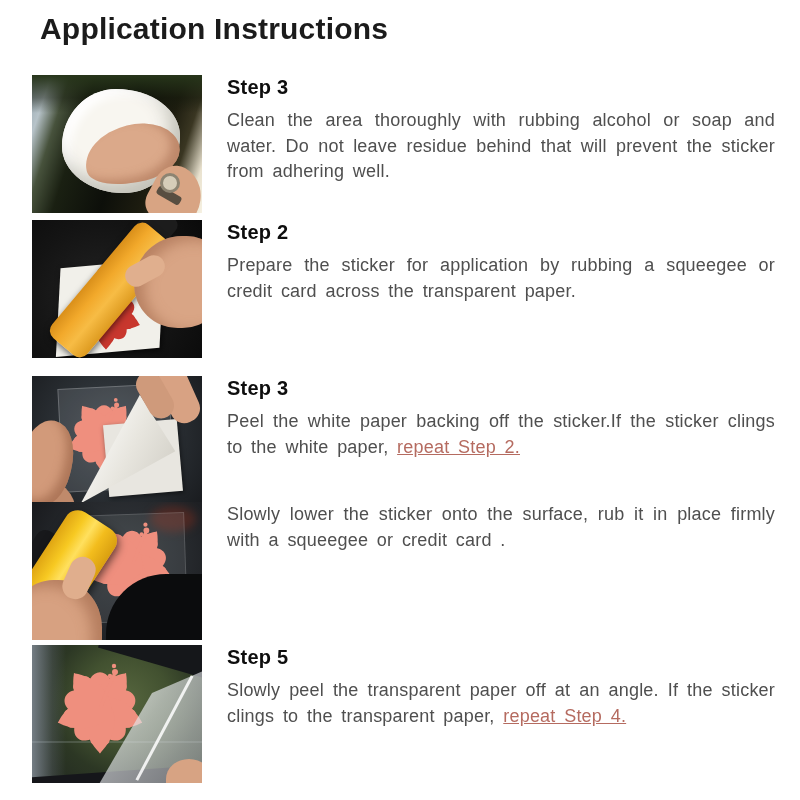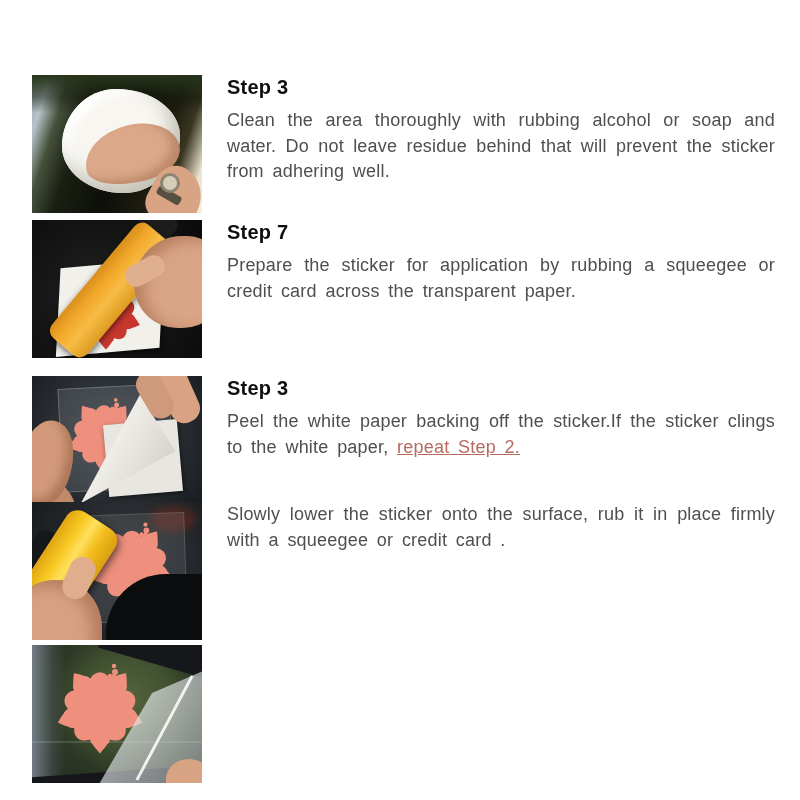--- a/index.html
+++ b/index.html
@@ -135,20 +135,21 @@
       <circle cx="15" cy="-37" r="3" fill="currentColor"></circle>
       <circle cx="10" cy="-33" r="2.2" fill="currentColor"></circle>
       <circle cx="20" cy="-32" r="2.2" fill="currentColor"></circle>
       <circle cx="14" cy="-43" r="2.2" fill="currentColor"></circle>
     </g>
   </defs>
 </svg>
 
 <div class="page">
 
+  <h1 class="page-title">Application Instructions</h1>
 
   <div class="step-row" style="top:75px">
     <div class="photo">
       <div class="p1-base"></div>
       <div class="p1-trees"></div>
       <div class="p1-cloth"></div>
       <div class="p1-hand"></div>
       <div class="p1-wrist"></div>
       <div class="p1-strap1"></div>
       <div class="p1-watch"></div>
@@ -165,21 +166,21 @@
       <div class="p2-paper"></div>
       <svg class="flower flower-red fl2" width="80" height="80" viewBox="-50 -50 100 100">
           <use href="#hibiscus"></use>
         </svg>
       <div class="p2-felt"></div>
       <div class="p2-squee"></div>
       <div class="p2-hand"></div>
       <div class="p2-finger"></div>
     </div>
     <div class="step-text">
-      <div class="step-label">Step 7</div>
+      <div class="step-label">Step 2</div>
       <div class="step-body"><span>Prepare the sticker for application by rubbing a squeegee or credit card across the transparent paper.</span><span class="hl"></span></div>
     </div>
   </div>
 
   <div class="step-row" style="top:376px">
     <div class="photo">
       <div class="p3-base"></div>
       <div class="p3-sheet"></div>
       <svg class="flower flower-salmon fl3" width="84" height="84" viewBox="-50 -50 100 100">
           <use href="#hibiscus"></use>
@@ -223,15 +224,19 @@
       <div class="p5-line"></div>
       <div class="p5-frameT"></div>
       <svg class="flower flower-salmon fl5" width="100" height="100" viewBox="-50 -50 100 100">
           <use href="#hibiscus"></use>
         </svg>
       <div class="p5-frameB"></div>
       <div class="p5-sheet"></div>
       <div class="p5-edge"></div>
       <div class="p5-finger"></div>
     </div>
+    <div class="step-text">
+      <div class="step-label">Step 5</div>
+      <div class="step-body"><span>Slowly peel the transparent paper off at an angle. If the sticker clings to the transparent paper, </span><span class="hl">repeat Step 4.</span></div>
+    </div>
   </div>
 
 </div>
 
 </body></html>

